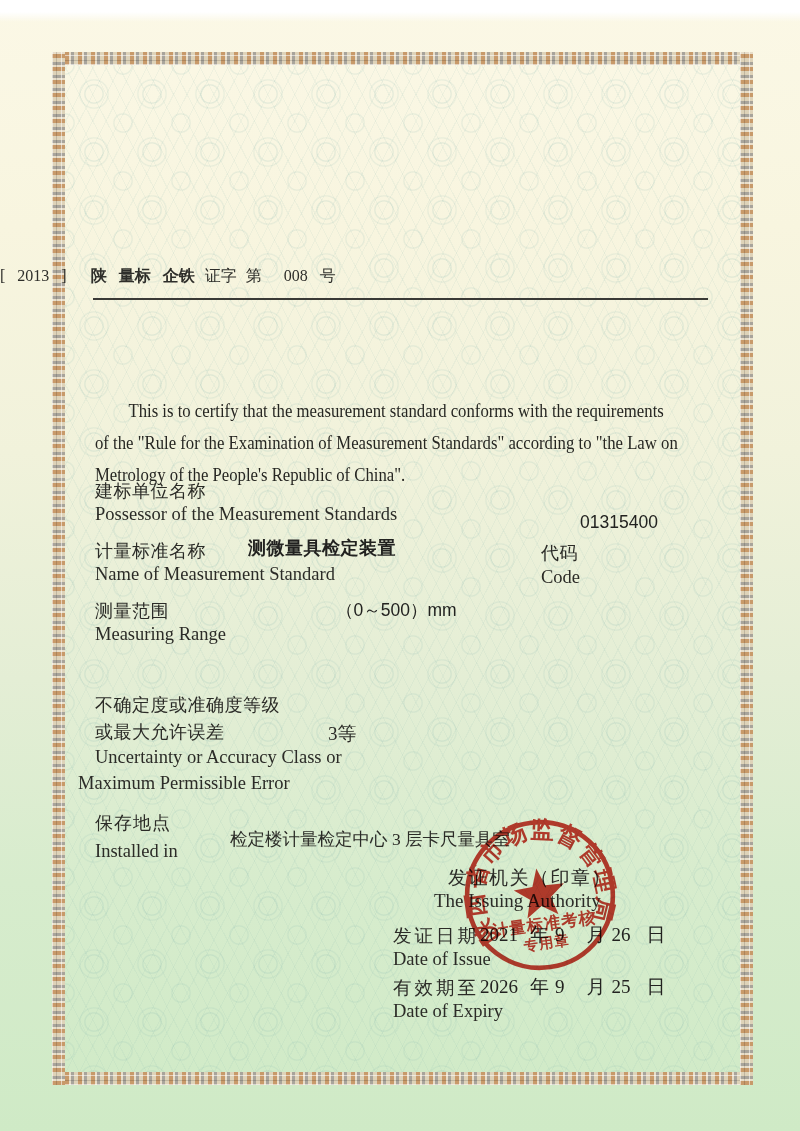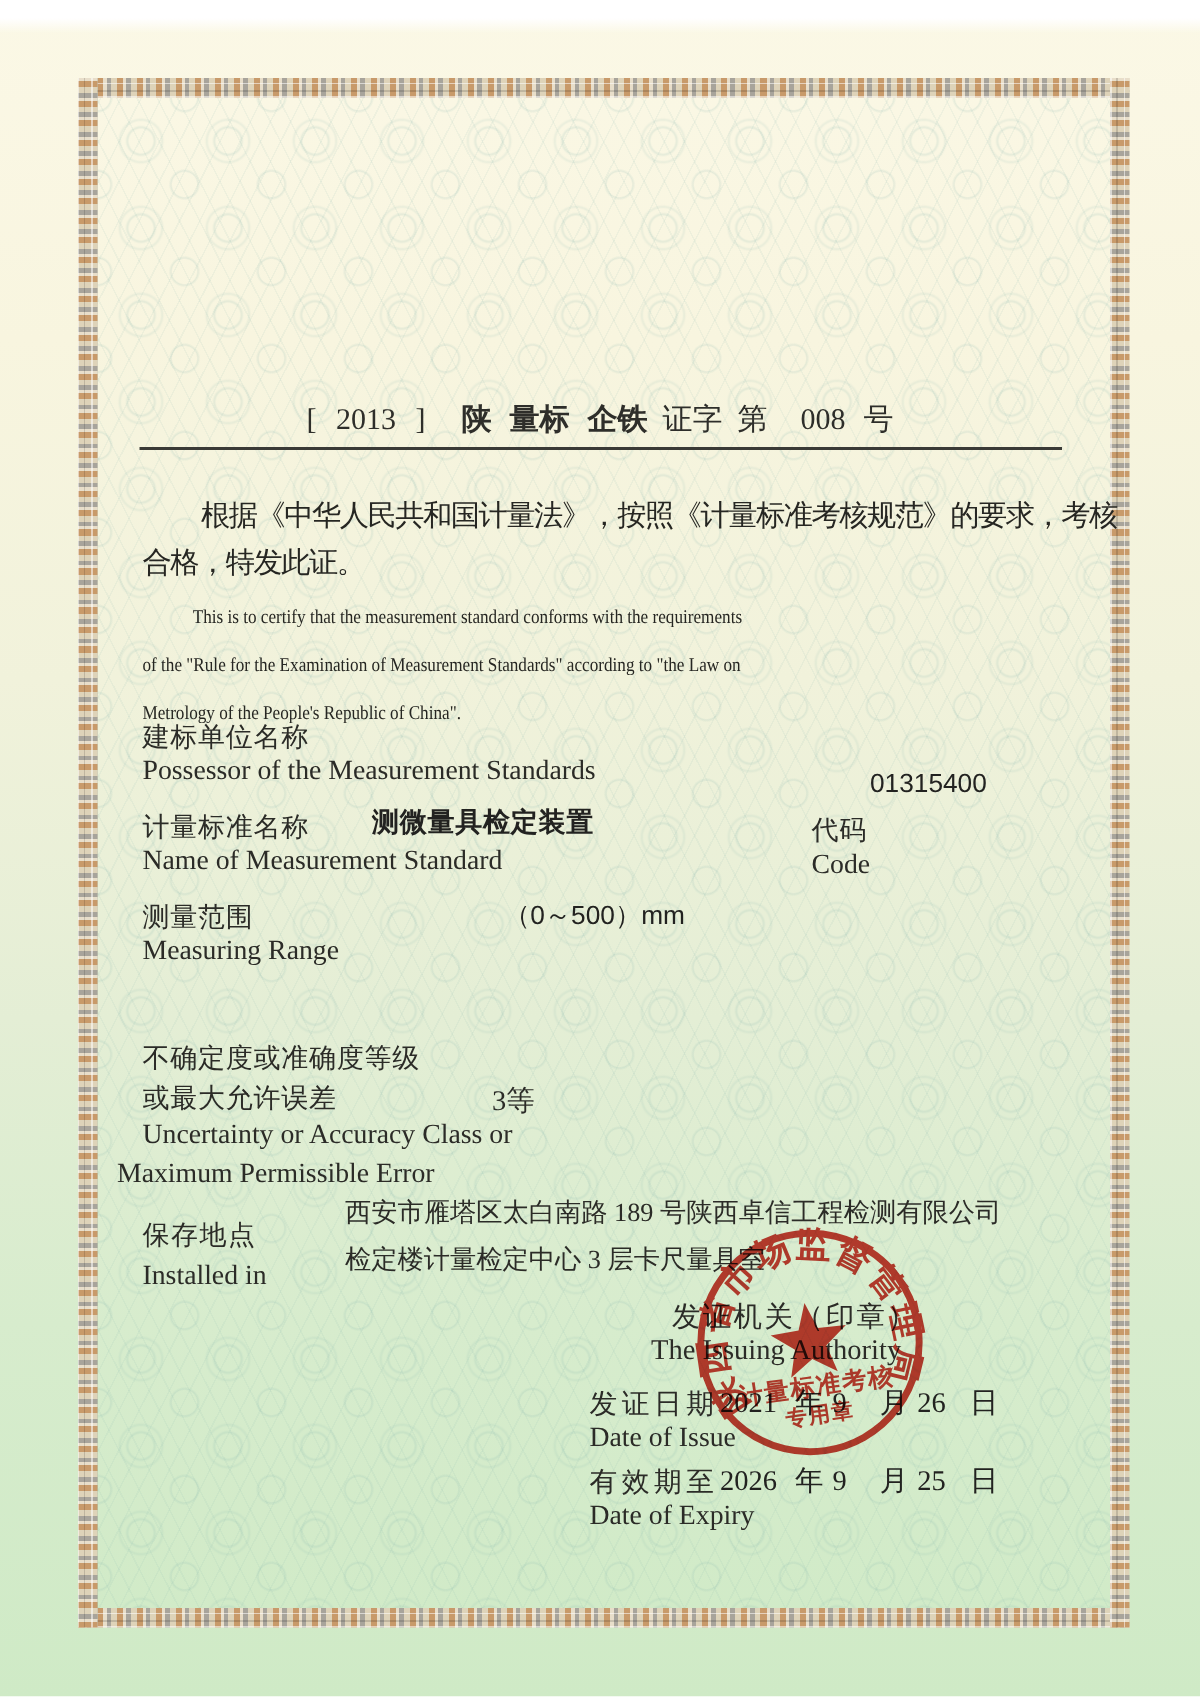--- a/index.html
+++ b/index.html
@@ -32,30 +32,30 @@
       repeating-linear-gradient(-63deg,rgba(128,178,172,.09) 0 1px,rgba(128,178,172,0) 1px 12px);
     background-size:58px 58px,58px 58px,auto,auto;
     background-position:0 0,29px 29px,0 0,0 0;}
   .txt{z-index:2;}
   
   .title{left:0;right:0;top:150px;text-align:center;font-size:54px;font-weight:700;
     letter-spacing:16px;padding-left:16px;color:#3b3b35;}
   .subtitle{left:0;right:0;top:219px;text-align:center;}
   .subtitle span{display:inline-block;font-family:"Liberation Sans","DejaVu Sans",sans-serif;
     font-size:22px;color:#333330;transform:scaleX(.89);}
-  .certno{left:0;right:0;top:266px;text-align:center;font-size:20px;color:#2e2e2a;}
+  .certno{left:0;right:0;top:266px;text-align:left;font-size:16px;color:#2e2e2a;}
   .certno .sans{font-family:"Liberation Sans","DejaVu Sans",sans-serif;font-weight:700;}
   .cnb{margin-right:24px;word-spacing:8px;}
   .cnr{margin-right:12px;} .cnc1{margin-right:12px;} .cnc2{margin-right:10px;}
   .cnc3{margin-right:22px;word-spacing:5px;} .cns{margin-right:12px;}
   .rule{left:93px;top:298px;width:615px;height:2px;background:#3a3a36;z-index:2;}
   
   .para-cn{left:95px;top:329px;font-size:19.5px;line-height:31px;letter-spacing:-1px;color:#262622;}
   .para-cn .ind{text-indent:39px;}
-  .para-en{left:95px;top:395px;font-size:13px;line-height:32px;color:#262622;}
+  .para-en{left:95px;top:395px;font-size:19px;line-height:32px;color:#262622;}
   .para-en div{transform:scaleX(.88);transform-origin:0 50%;white-space:nowrap;}
   .para-en .ind{padding-left:38px;}
   
   .cnl{font-size:18px;letter-spacing:.5px;text-align:center;}
   .enl{font-size:18.5px;}
   .vbold{font-family:"Liberation Sans","DejaVu Sans",sans-serif;font-weight:700;font-size:18px;letter-spacing:.5px;color:#222220;}
   .vnorm{font-family:"Liberation Sans","DejaVu Sans",sans-serif;font-weight:400;font-size:17.5px;color:#222220;}
   .addr{font-size:17.5px;}
   
   .f-pos-cn{left:95px;top:479px;} .f-pos-val{left:255px;top:477px;} .f-pos-en{left:95px;top:504px;}
@@ -99,24 +99,20 @@
   <div class="abs b br"></div>
   <div class="abs scan-top"></div>
 
 
   <div class="abs txt certno">
     <span class="cnb">[ 2013 ]</span><span class="sans cnr">陕</span><span class="sans cnc1">量标</span><span class="sans cnc2">企铁</span><span class="cnc3">证字 第</span><span class="cns">008</span><span>号</span>
   </div>
 
   <div class="abs rule"></div>
 
-  <div class="abs txt para-cn">
-    <div class="ind">根据《中华人民共和国计量法》，按照《计量标准考核规范》的要求，考核</div>
-    <div>合格，特发此证。</div>
-  </div>
   <div class="abs txt para-en">
     <div class="ind">This is to certify that the measurement standard conforms with the requirements</div>
     <div>of the "Rule for the Examination of Measurement Standards" according to "the Law on</div>
     <div>Metrology of the People's Republic of China".</div>
   </div>
 
   <div class="abs txt cnl f-pos-cn">建标单位名称</div>
   <div class="abs txt enl f-pos-en">Possessor of the Measurement Standards</div>
 
   <div class="abs txt cnl f-name-cn">计量标准名称</div>
@@ -129,21 +125,20 @@
   <div class="abs txt cnl f-range-cn">测量范围</div>
   <div class="abs txt vnorm f-range-val">（0～500）mm</div>
   <div class="abs txt enl f-range-en">Measuring Range</div>
 
   <div class="abs txt cnl f-unc-cn1">不确定度或准确度等级</div>
   <div class="abs txt cnl f-unc-cn2">或最大允许误差</div>
   <div class="abs txt f-unc-val">3等</div>
   <div class="abs txt enl f-unc-en1">Uncertainty or Accuracy Class or</div>
   <div class="abs txt enl f-unc-en2">Maximum Permissible Error</div>
 
-  <div class="abs txt addr f-loc-val1">西安市雁塔区太白南路 189 号陕西卓信工程检测有限公司</div>
   <div class="abs txt addr f-loc-val2">检定楼计量检定中心 3 层卡尺量具室</div>
   <div class="abs txt cnl f-loc-cn">保存地点</div>
   <div class="abs txt enl f-loc-en">Installed in</div>
 
   <div class="abs txt auth-cn">发证机关（印章）</div>
   <div class="abs txt auth-en">The Issuing Authority</div>
 
   <div class="abs txt d-issue-cn">发证日期</div>
   <div class="abs txt dateline d-issue-val">
     <span class="dy">2021</span><span class="dyu">年</span><span class="dm">9</span><span class="dmu">月</span><span class="dd">26</span><span>日</span>

